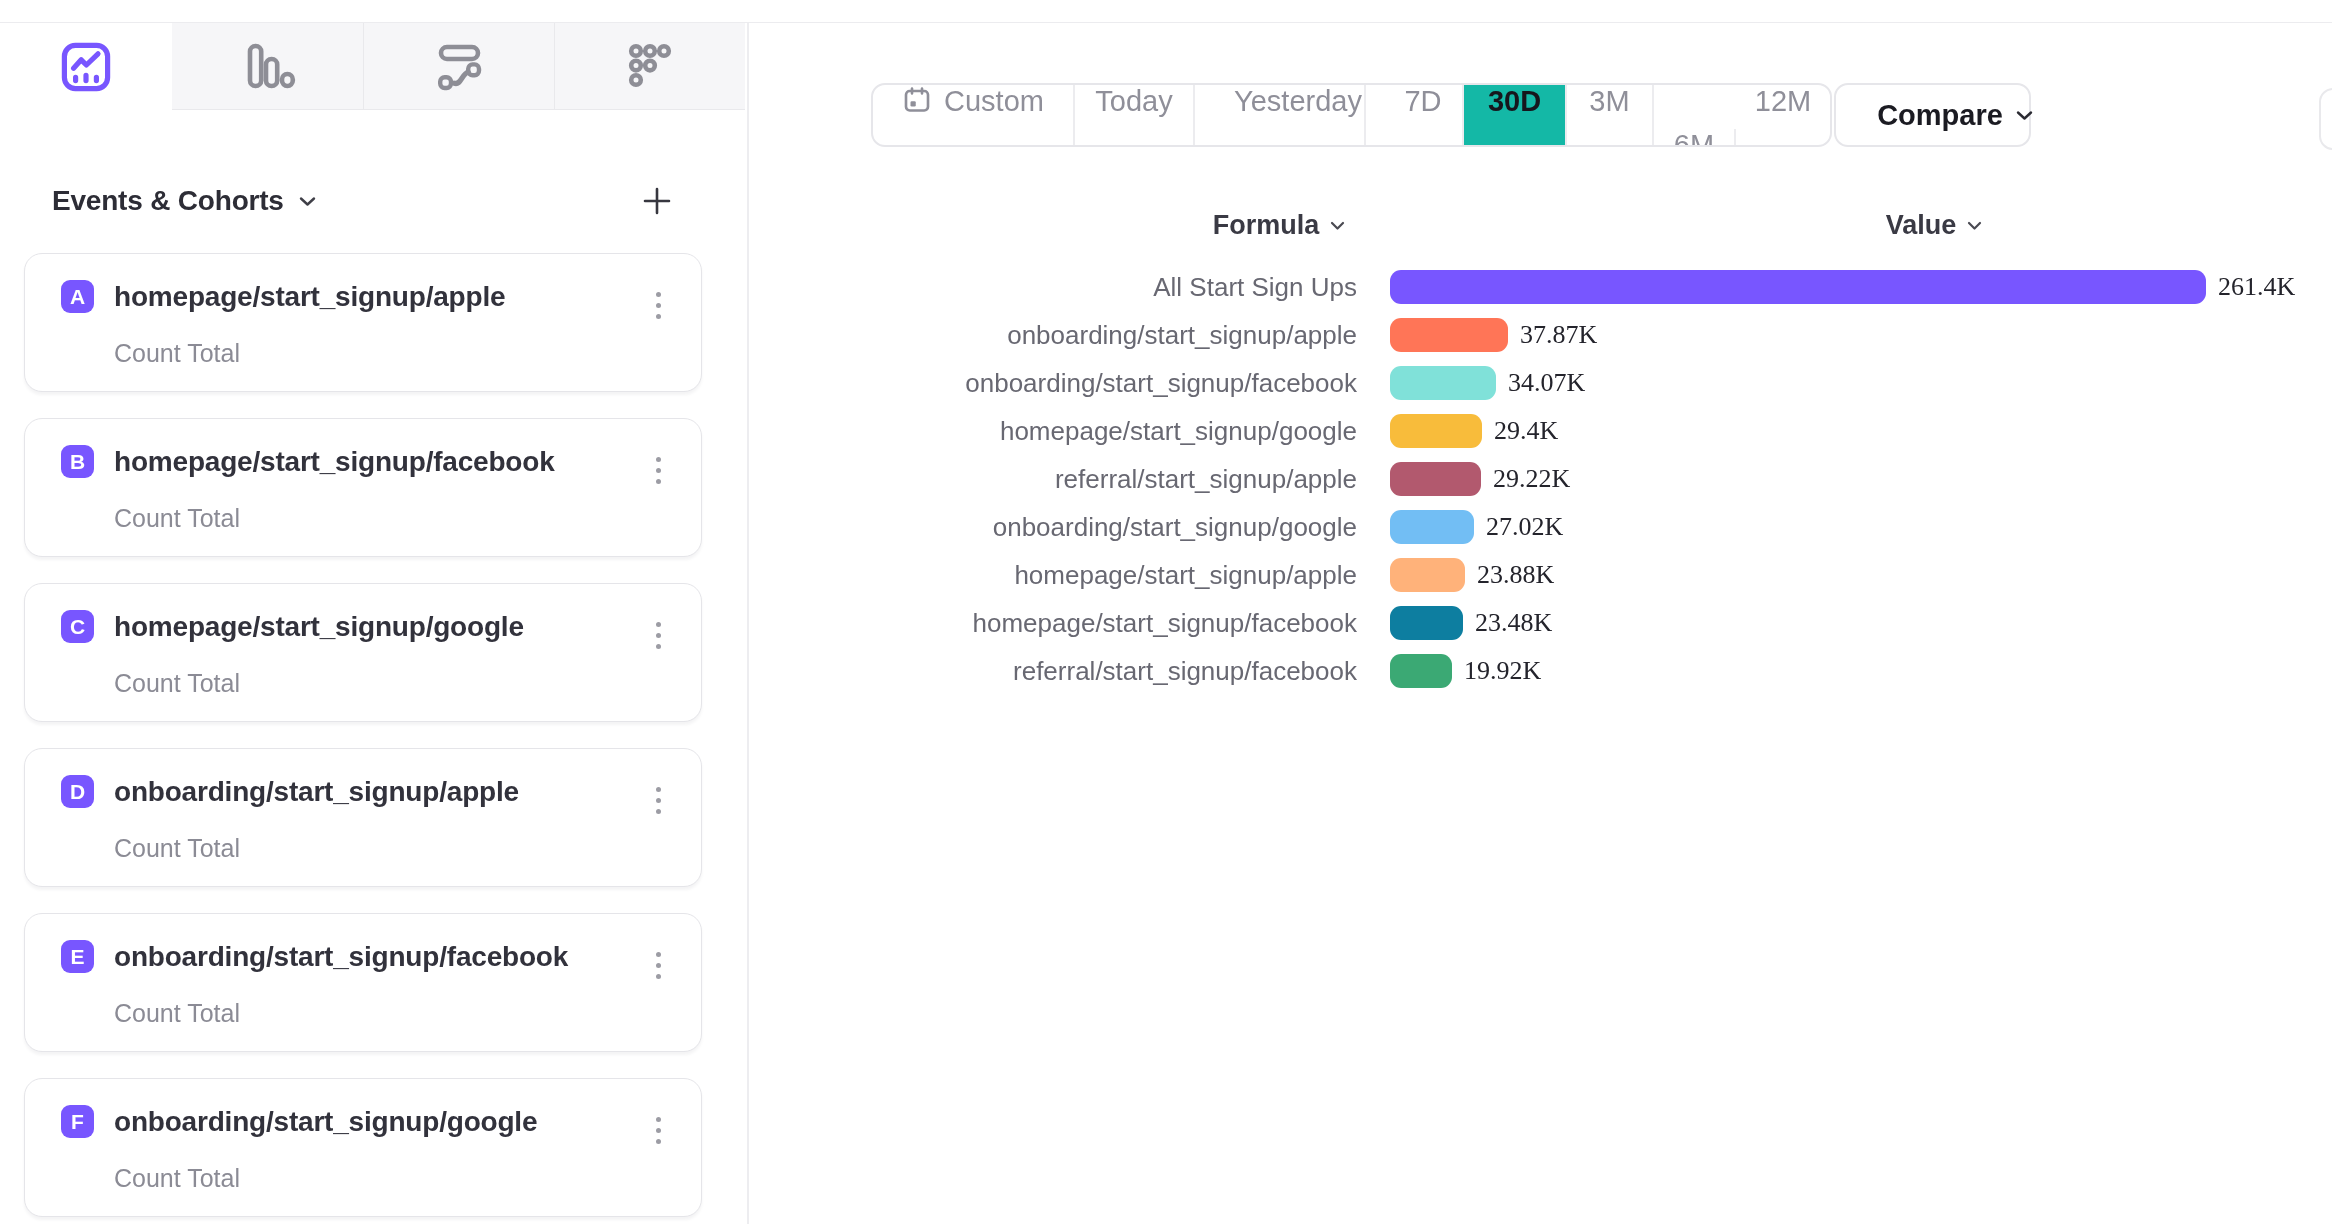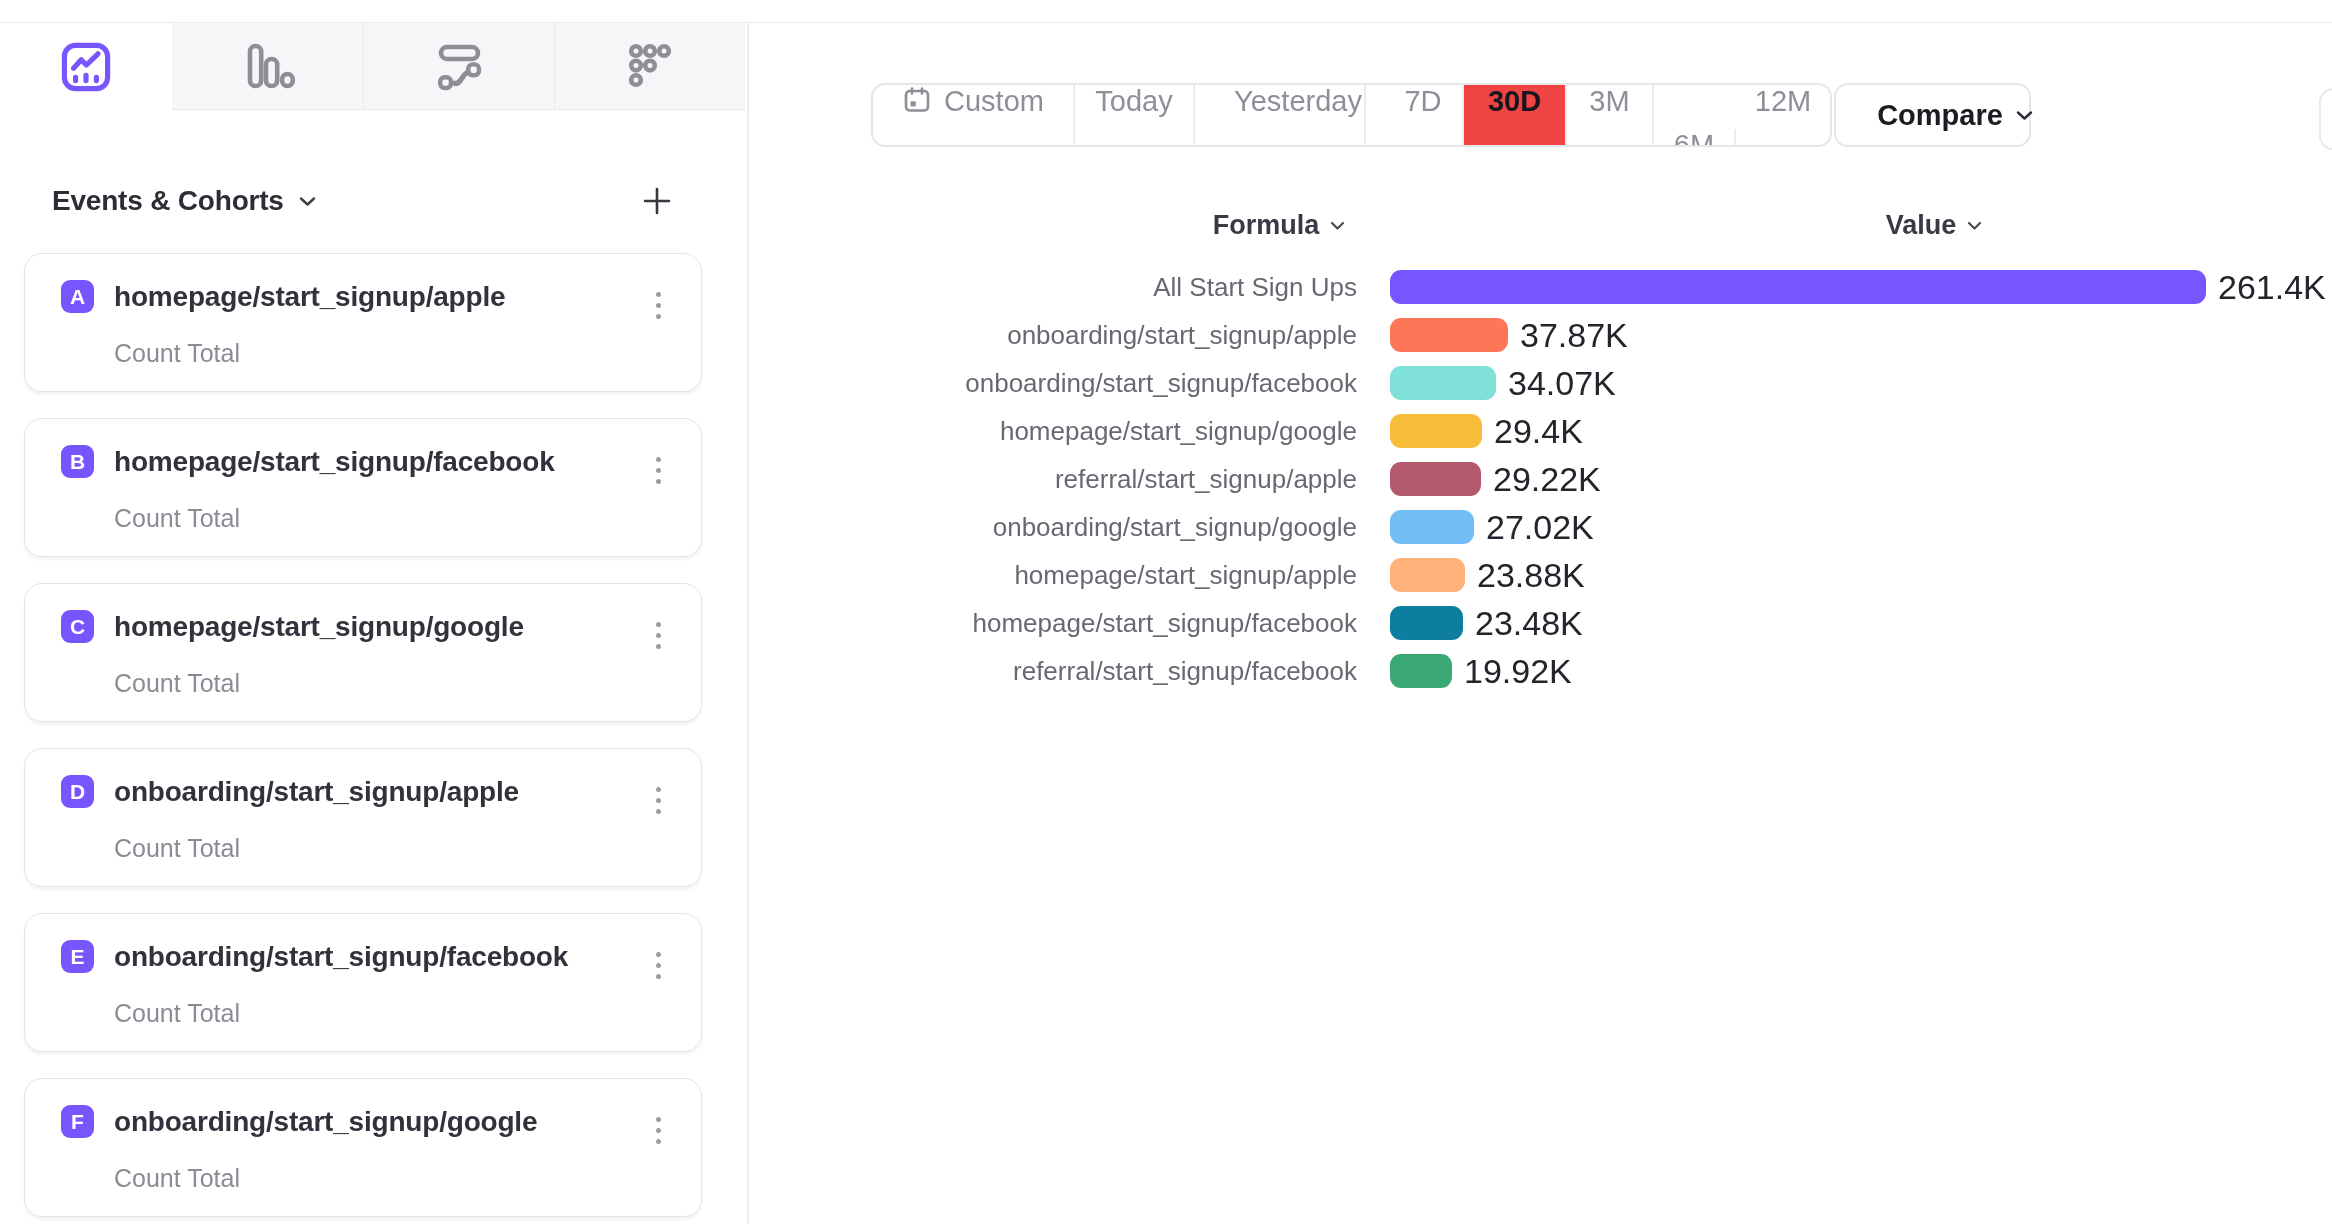--- a/index.html
+++ b/index.html
@@ -36,39 +36,39 @@
   .kebab{position:absolute;right:26px;top:28px;width:34px;height:46px;display:flex;flex-direction:column;
          align-items:center;justify-content:center;gap:6px;cursor:pointer;}
   .kdot{width:5px;height:5px;border-radius:50%;background:#9c9ca4;}
 
   
   .dategroup{position:absolute;left:871px;top:83px;height:64px;display:flex;align-items:stretch;
              border:2px solid #e6e6ea;border-radius:14px;background:#fff;box-sizing:border-box;overflow:hidden;}
   .seg{display:flex;align-items:flex-start;justify-content:center;gap:12px;font-size:29px;color:#8f8f99;
        border-right:2px solid #ececef;box-sizing:border-box;cursor:pointer;white-space:nowrap;}
   .seg:last-child{border-right:none;}
-  .seg.selected{background:#ef4444;color:#16161c;font-weight:700;}
+  .seg.selected{background:#14b8a6;color:#16161c;font-weight:700;}
   .compare{position:absolute;left:1834px;top:83px;width:197px;height:64px;border:2px solid #e6e6ea;
            border-radius:14px;background:#fff;display:flex;align-items:center;justify-content:center;
            gap:13px;font-size:29px;font-weight:700;color:#1b1b22;box-sizing:border-box;cursor:pointer;padding-left:45px;}
   .partial-btn{position:absolute;left:2319px;top:88px;width:80px;height:62px;border:2px solid #e9e9ec;
                border-radius:14px;box-sizing:border-box;background:#fff;cursor:pointer;}
 
   
   .colhead{position:absolute;top:210px;width:220px;display:flex;align-items:center;justify-content:center;
            gap:11px;font-size:27px;font-weight:600;color:#3a3a44;cursor:pointer;}
   .colhead.formula{left:1169px;}
   .colhead.value{left:1824px;}
 
   
   .rows{position:absolute;left:960px;top:263px;}
   .row{display:flex;align-items:center;height:48px;}
   .rlabel{width:397px;text-align:right;font-size:26px;color:#686872;white-space:nowrap;}
   .rbar{height:34px;border-radius:11px;margin-left:33px;flex:none;cursor:pointer;}
-  .rvalue{margin-left:12px;font-family:Liberation Sans, sans-serif;font-size:34px;color:#24242c;}
+  .rvalue{margin-left:12px;font-family:Liberation Serif, serif;font-size:26px;color:#24242c;}
 
   svg{display:block;}
 </style>
 </head>
 <body>
 
 <div class="topstrip"></div>
 
 <div class="tabbar">
   <div class="tab sel">

